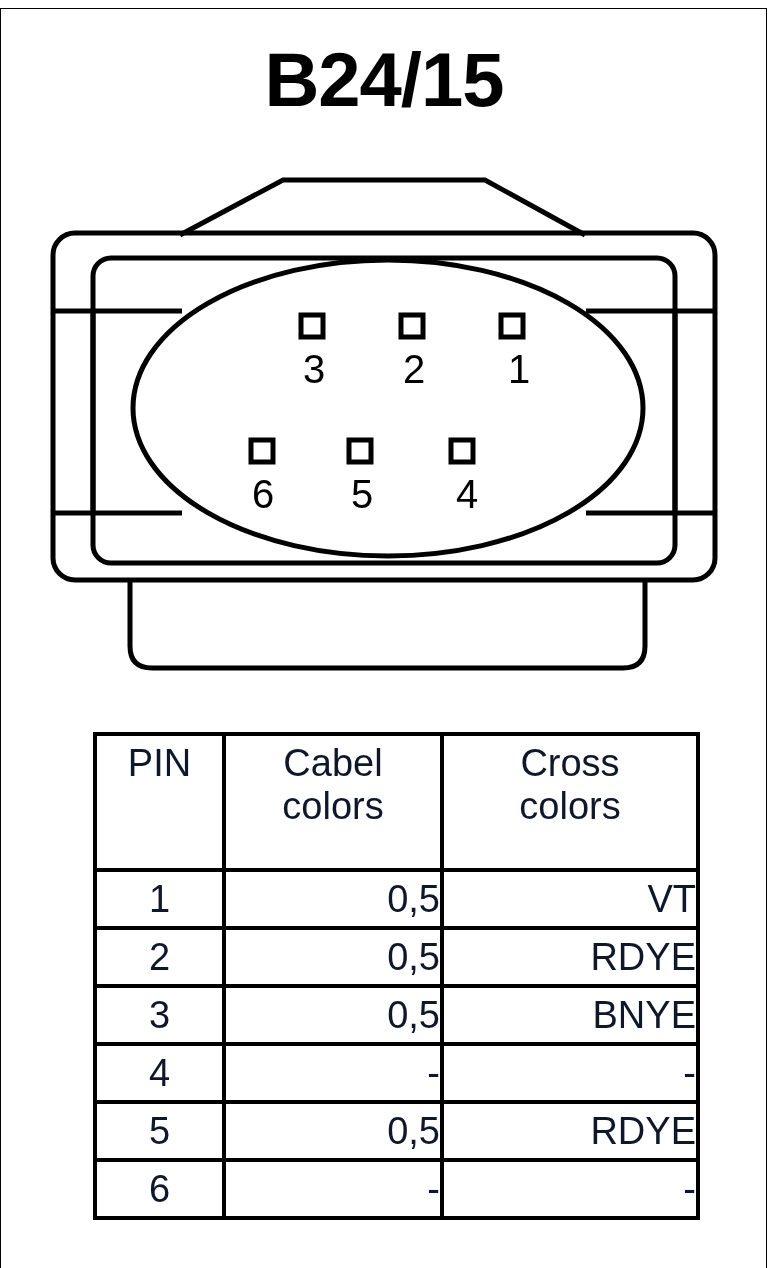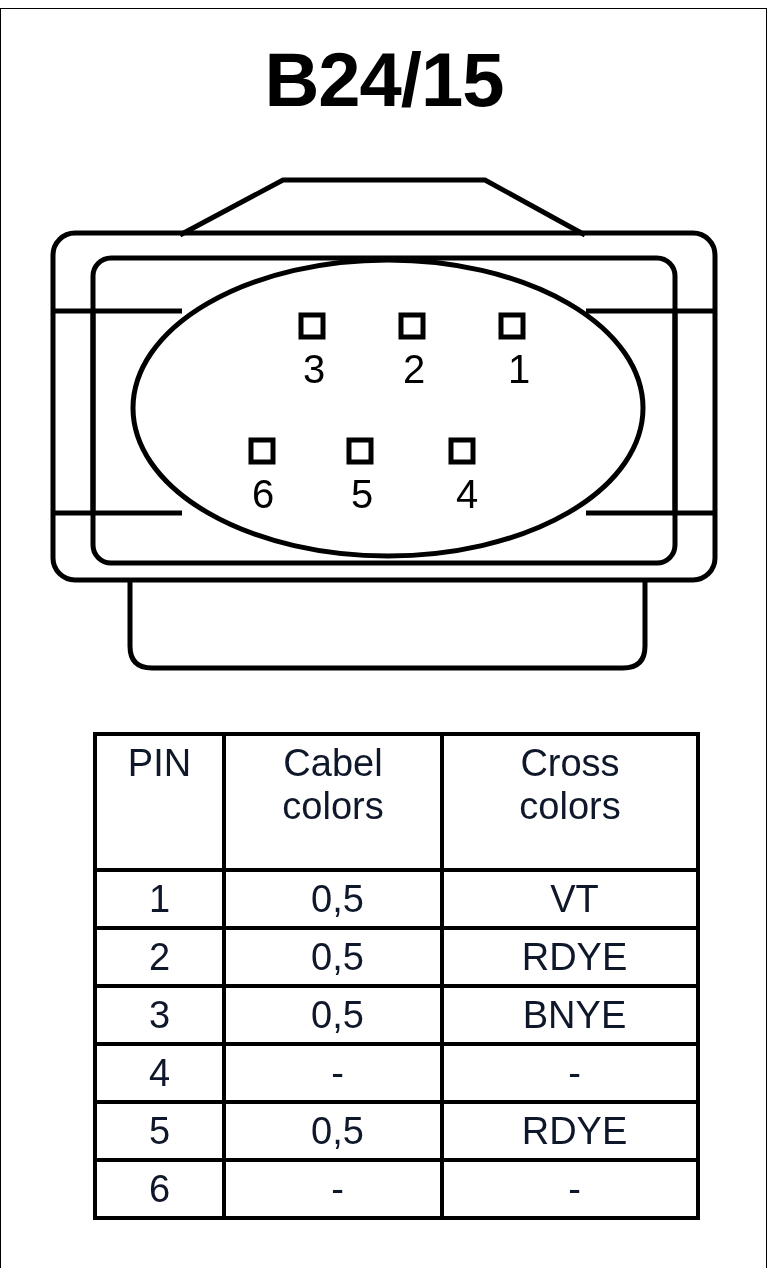--- a/index.html
+++ b/index.html
@@ -94,21 +94,21 @@
   }
   #pin-table tbody td {
     height: 54px;
     vertical-align: middle;
   }
   #pin-table tbody td.c-pin {
     text-align: center;
   }
   #pin-table tbody td.c-cross,
   #pin-table tbody td.c-colors {
-    text-align: center;
+    text-align: right;
     padding-left: 9px;
   }
   .hdr-line { display: block; }
 </style>
 </head>
 <body>
 
 <div id="page">
 
   <div class="page-border"></div>

